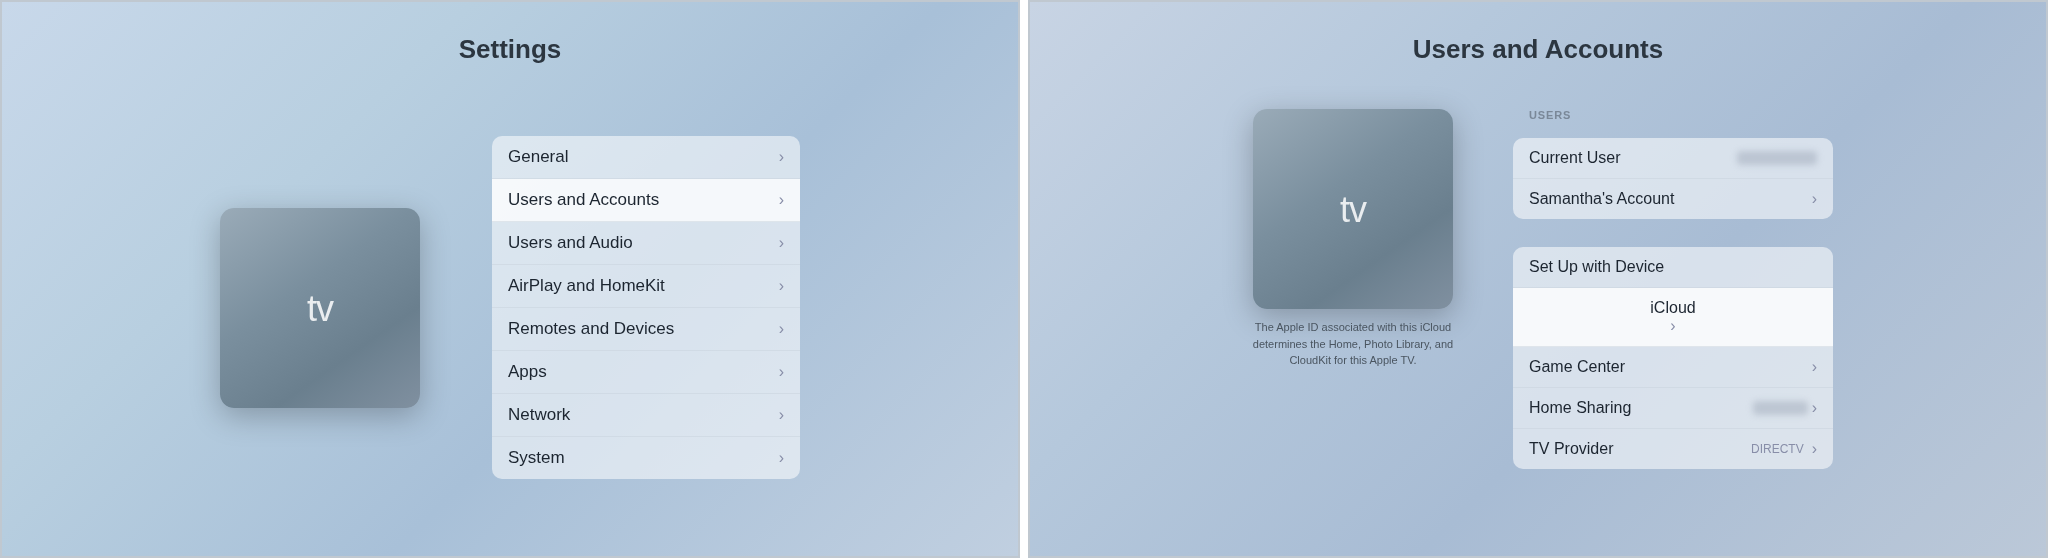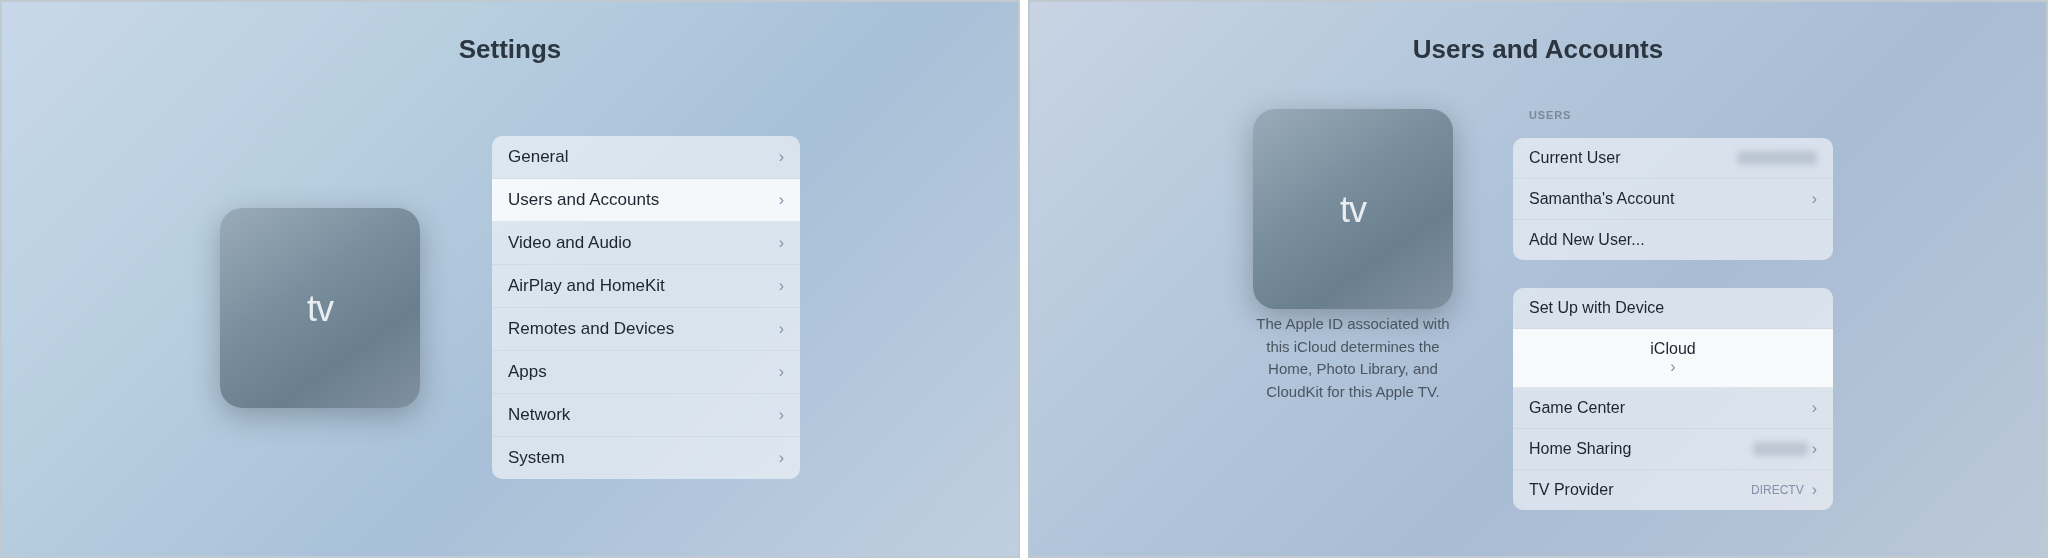--- a/index.html
+++ b/index.html
@@ -38,21 +38,21 @@
     .panel-right {
       border: 2px solid #c0c8d0;
       margin-left: 8px;
     }
 
     
     .appletv-icon {
       width: 200px;
       height: 200px;
       background: linear-gradient(145deg, #9aabb8 0%, #7a8f9e 40%, #6a7f8e 70%, #8090a0 100%);
-      border-radius: 22px;
+      border-radius: 14px;
       display: flex;
       flex-direction: column;
       align-items: center;
       justify-content: center;
       box-shadow: 0 8px 30px rgba(0,0,0,0.25);
       flex-shrink: 0;
     }
 
     .appletv-icon .apple-logo {
       color: rgba(255,255,255,0.85);
@@ -176,24 +176,24 @@
       flex-direction: column;
       align-items: center;
       justify-content: flex-start;
       padding-top: 20px;
       flex-shrink: 0;
     }
 
     .icon-description {
       max-width: 220px;
       text-align: center;
-      font-size: 15px;
+      font-size: 11px;
       color: #4a5560;
       line-height: 1.5;
-      margin-top: 4px;
+      margin-top: 10px;
     }
 
     
     .settings-sections {
       display: flex;
       flex-direction: column;
       width: 320px;
       gap: 12px;
       padding-top: 10px;
     }
@@ -283,21 +283,21 @@
 
       <div class="menu-item">
             <span class="menu-item-label">General</span>
             <span class="chevron">›</span>
           </div>
           <div class="menu-item selected">
             <span class="menu-item-label">Users and Accounts</span>
             <span class="chevron">›</span>
           </div>
           <div class="menu-item">
-            <span class="menu-item-label">Video and Audio</span>
+            <span class="menu-item-label">Users and Audio</span>
             <span class="chevron">›</span>
           </div>
           <div class="menu-item">
             <span class="menu-item-label">AirPlay and HomeKit</span>
             <span class="chevron">›</span>
           </div>
           <div class="menu-item">
             <span class="menu-item-label">Remotes and Devices</span>
             <span class="chevron">›</span>
           </div>
@@ -341,24 +341,20 @@
               <div class="section-item-right">
                 <div class="blur-placeholder"></div>
               </div>
             </div>
             <div class="section-item">
               <span class="section-item-label">Samantha's Account</span>
               <div class="section-item-right">
                 <span class="chevron">›</span>
               </div>
             </div>
-            <div class="section-item">
-              <span class="section-item-label">Add New User...</span>
-              <div class="section-item-right"></div>
-            </div>
           </div>
           <div class="section-items">
             <div class="section-item">
               <span class="section-item-label">Set Up with Device</span>
               <div class="section-item-right"></div>
             </div>
             <div class="section-item selected">
               <span class="section-item-label">iCloud</span>
               <div class="section-item-right">
                 <span class="chevron">›</span>

